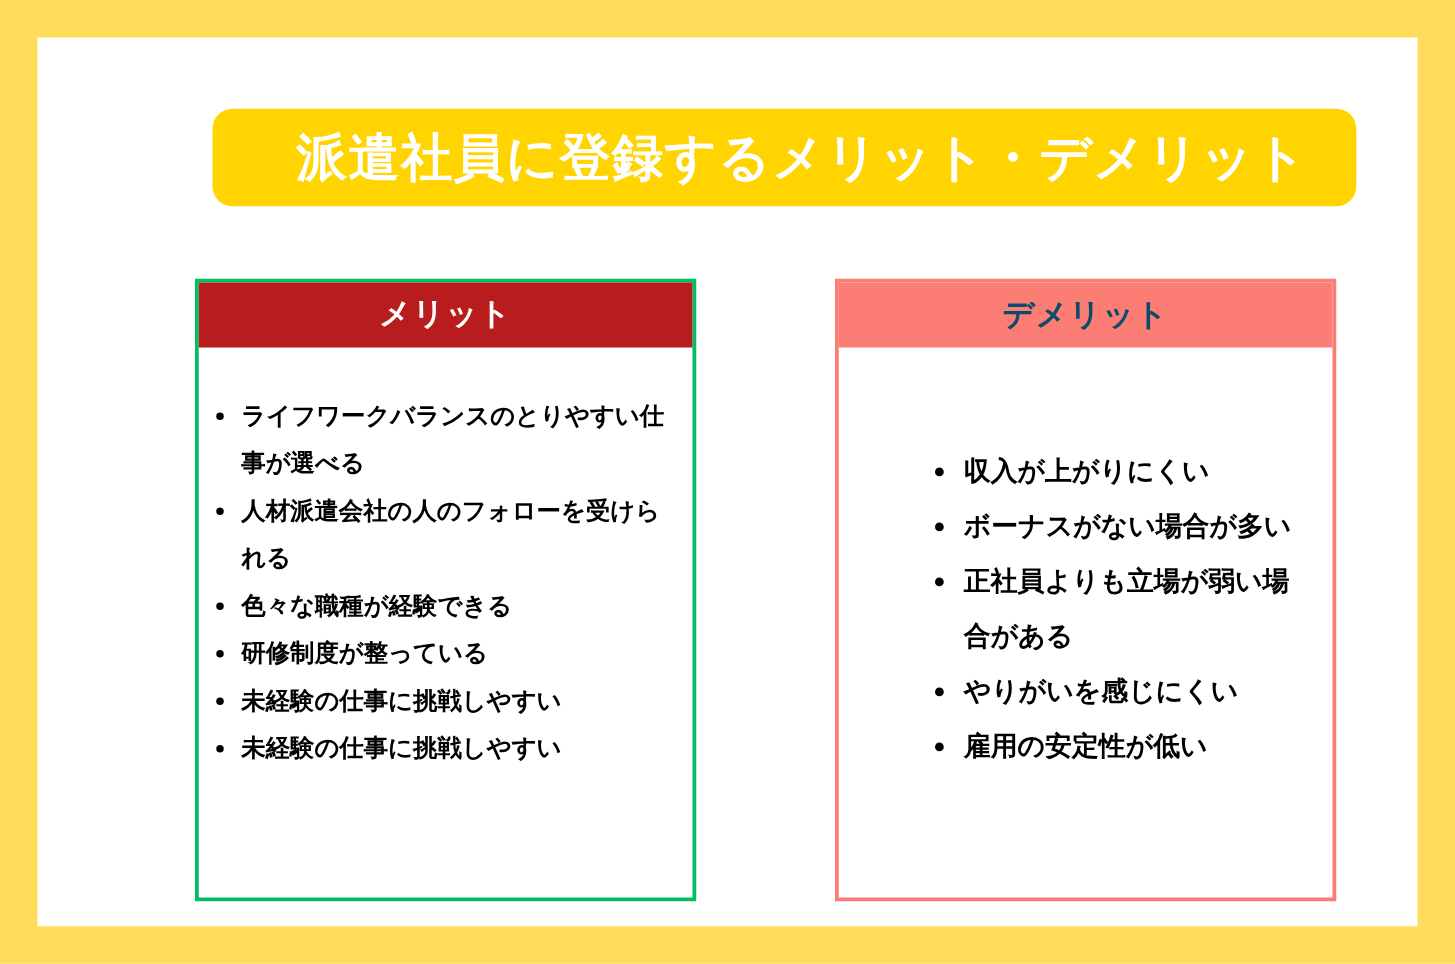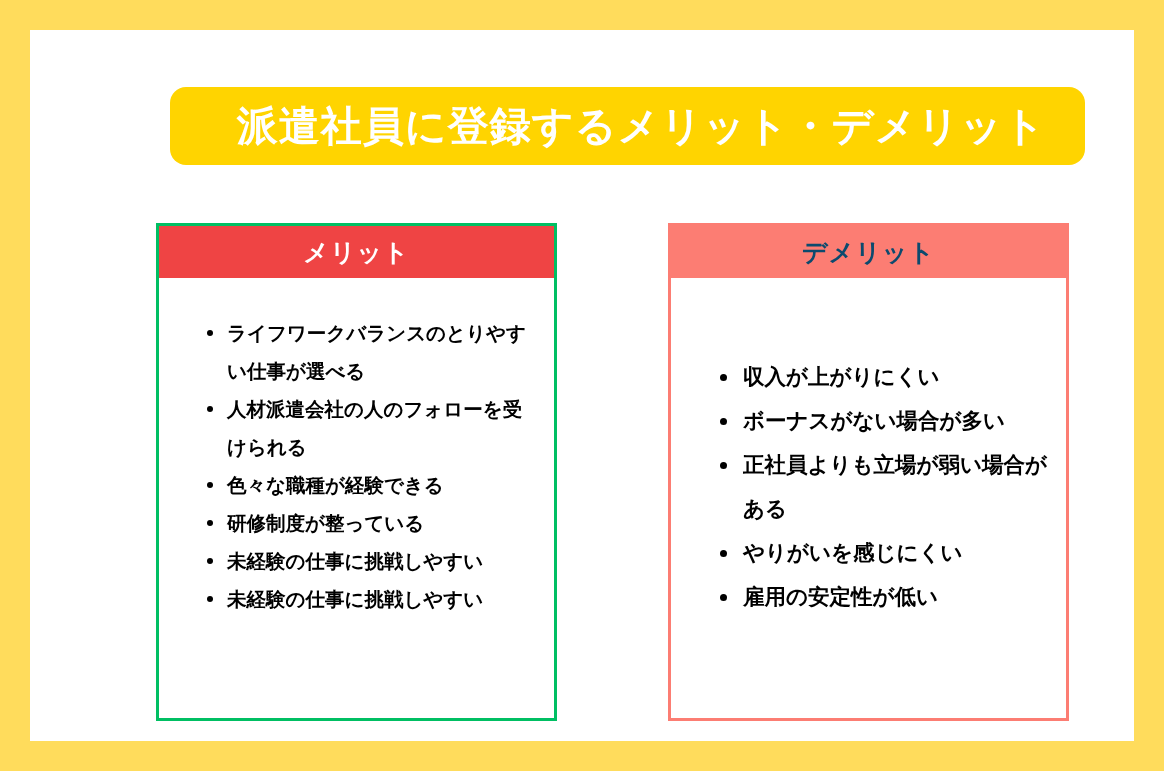--- a/index.html
+++ b/index.html
@@ -66,61 +66,61 @@
   .column.merit  { left: 126px; border: 3px solid #00bf63; }
   .column.demerit{ left: 638px; border: 3px solid #fc7d73; }
 
   .column-header {
     height: 52px;
     display: flex;
     align-items: center;
     justify-content: center;
     box-sizing: border-box;
   }
-  .merit .column-header   { background: #ef4444; }
+  .merit .column-header   { background: #b91c1c; font-family: Liberation Mono, monospace; }
   .demerit .column-header { background: #fc7d73; }
 
   .column-header-text {
     font-size: 25px;
     font-weight: bold;
     letter-spacing: 1px;
     line-height: 1;
   }
   .merit   .column-header-text { color: #ffffff; }
   .demerit .column-header-text { color: #0c4a6e; }
 
   .column-body {
     height: 440px;
     box-sizing: border-box;
     display: flex;
     flex-direction: column;
   }
   .merit   .column-body { justify-content: flex-start; padding-top: 36px; }
-  .demerit .column-body { justify-content: center; padding-bottom: 22px; }
+  .demerit .column-body { justify-content: center; padding-bottom: 22px; margin-left: 28px; }
 
   ul.item-list {
     list-style: none;
     margin: 0;
     padding: 0;
   }
   ul.item-list li {
     position: relative;
     color: #000000;
     font-weight: bold;
     box-sizing: border-box;
   }
   ul.item-list li::before {
     content: "";
     position: absolute;
     border-radius: 50%;
     background: #000000;
   }
 
   
-  .merit ul.item-list          { padding-left: 68px; padding-right: 14px; }
+  .merit ul.item-list          { padding-left: 34px; padding-right: 14px; }
   .merit ul.item-list li       { font-size: 19.5px; line-height: 38px; }
   .merit ul.item-list li::before {
     width: 6px; height: 6px; left: -20px; top: 16px;
   }
 
   
   .demerit ul.item-list        { padding-left: 72px; padding-right: 14px; }
   .demerit ul.item-list li     { font-size: 21.5px; line-height: 44px; }
   .demerit ul.item-list li::before {
     width: 7px; height: 7px; left: -23px; top: 19px;

